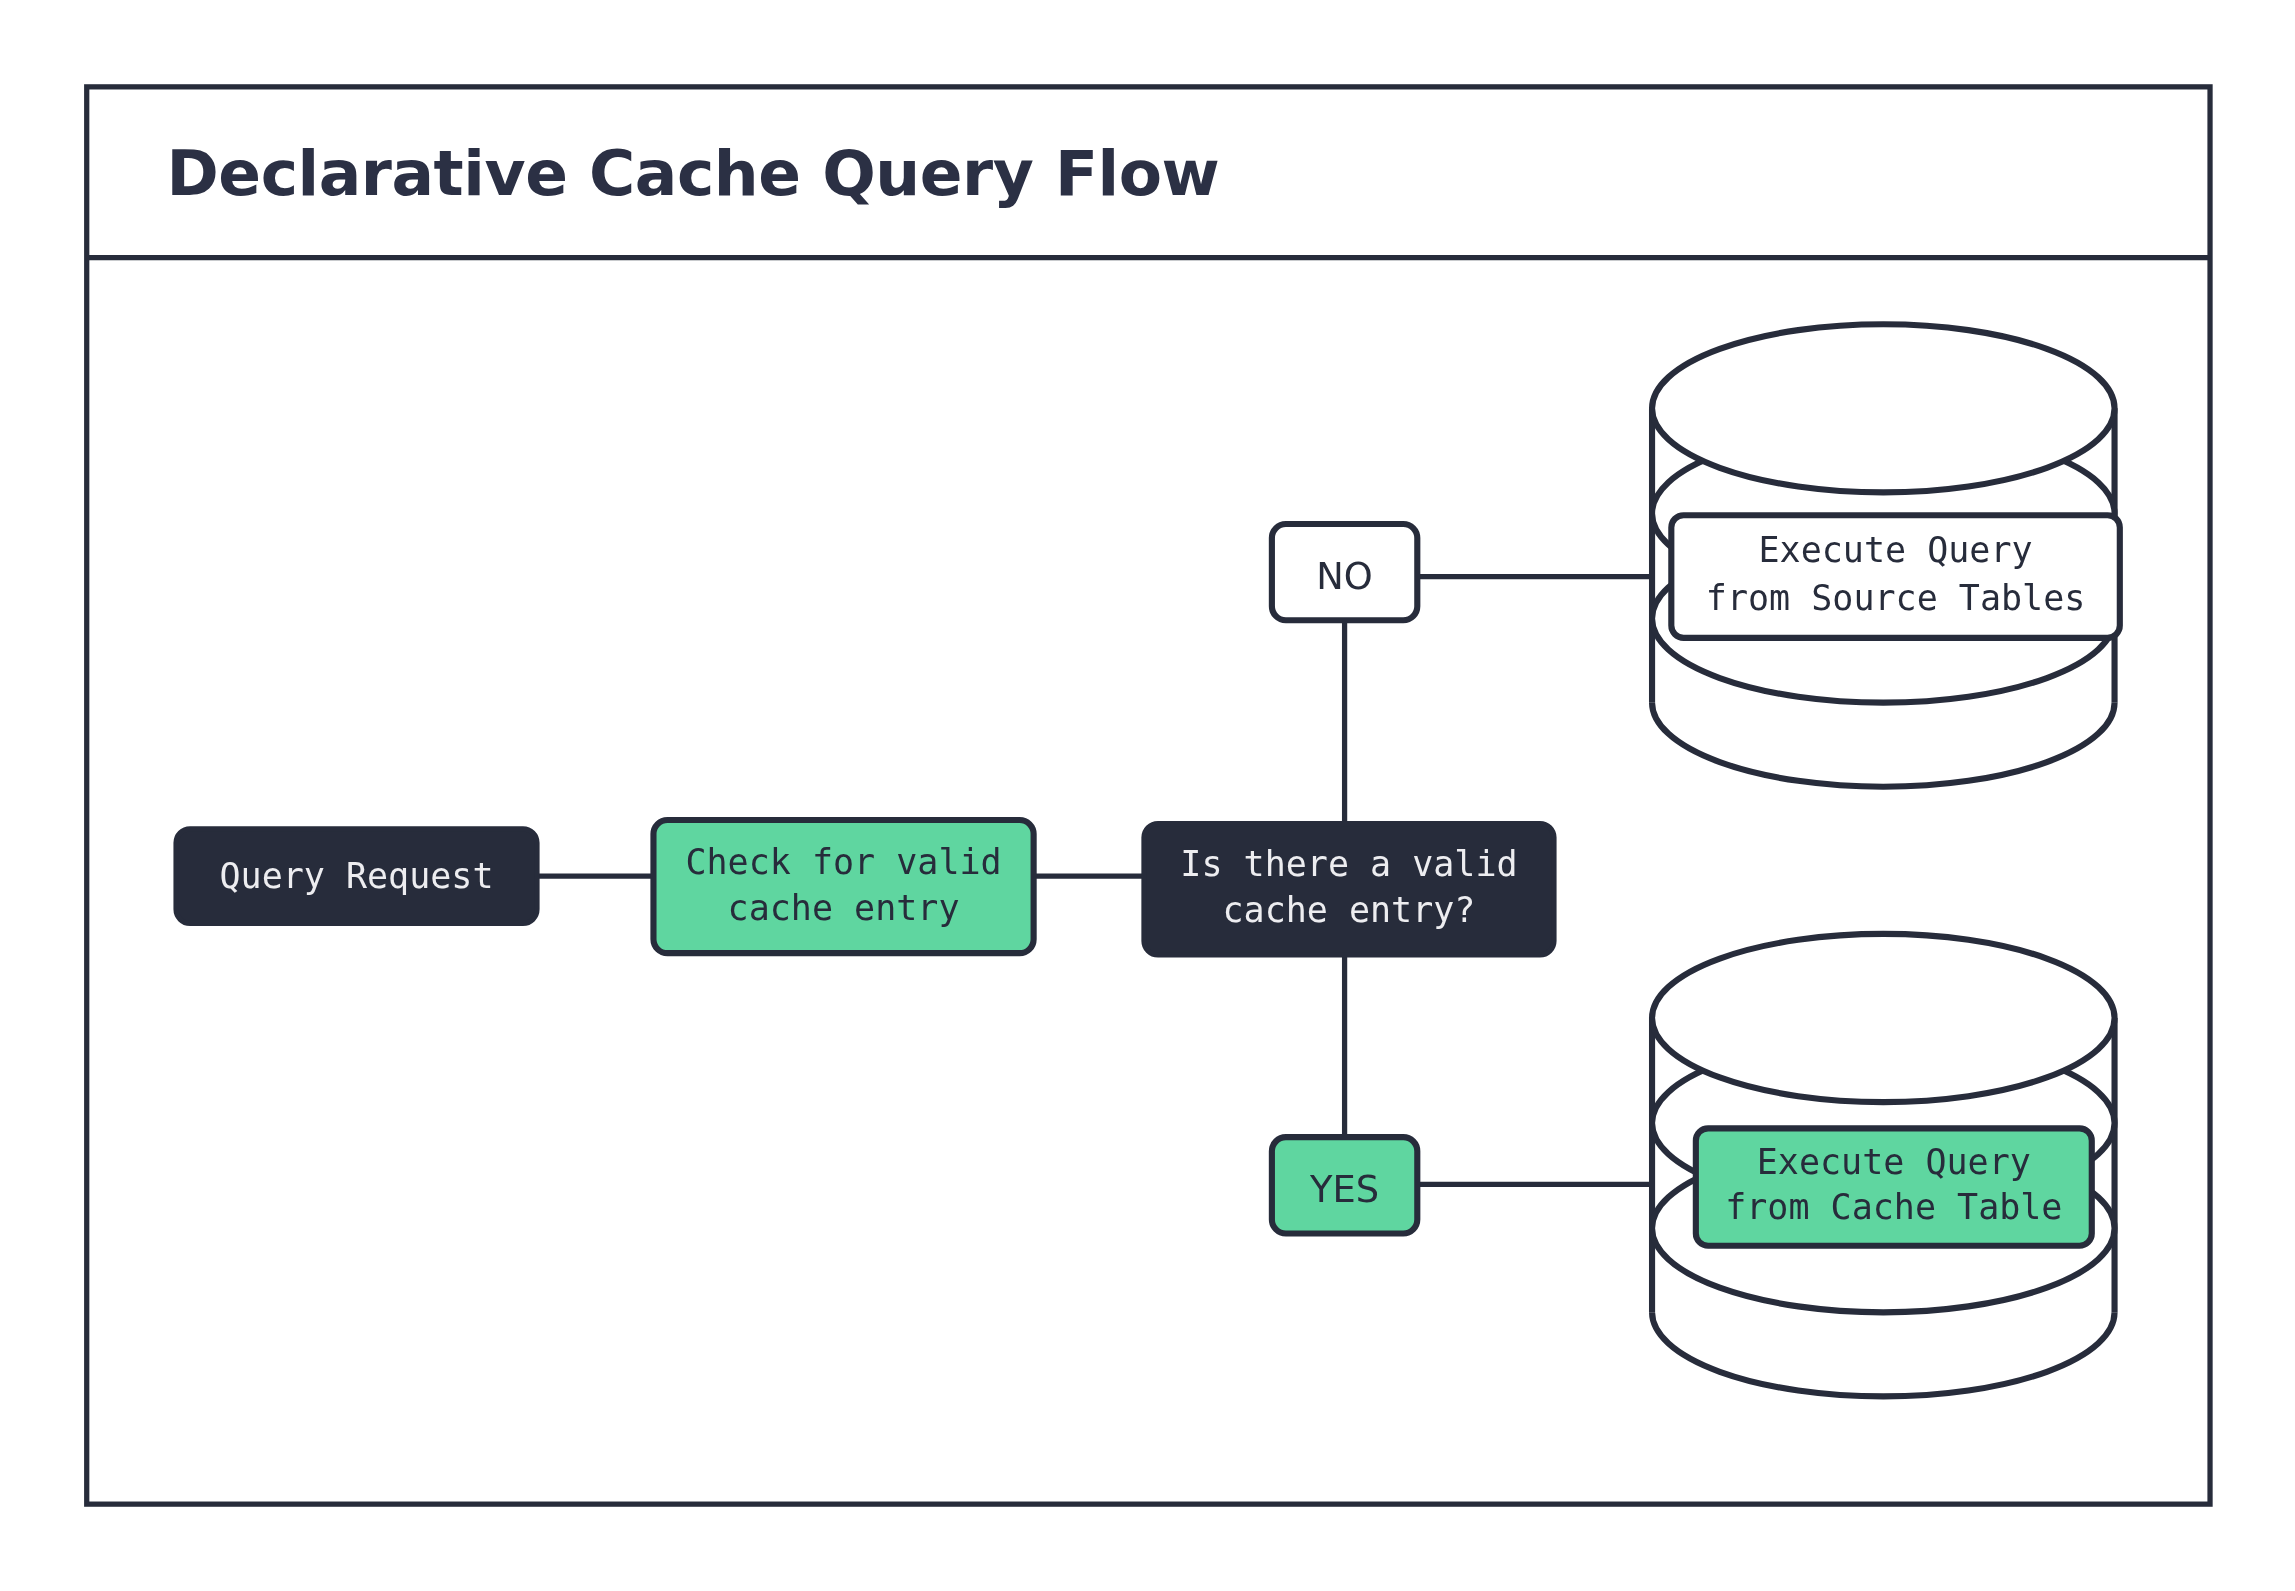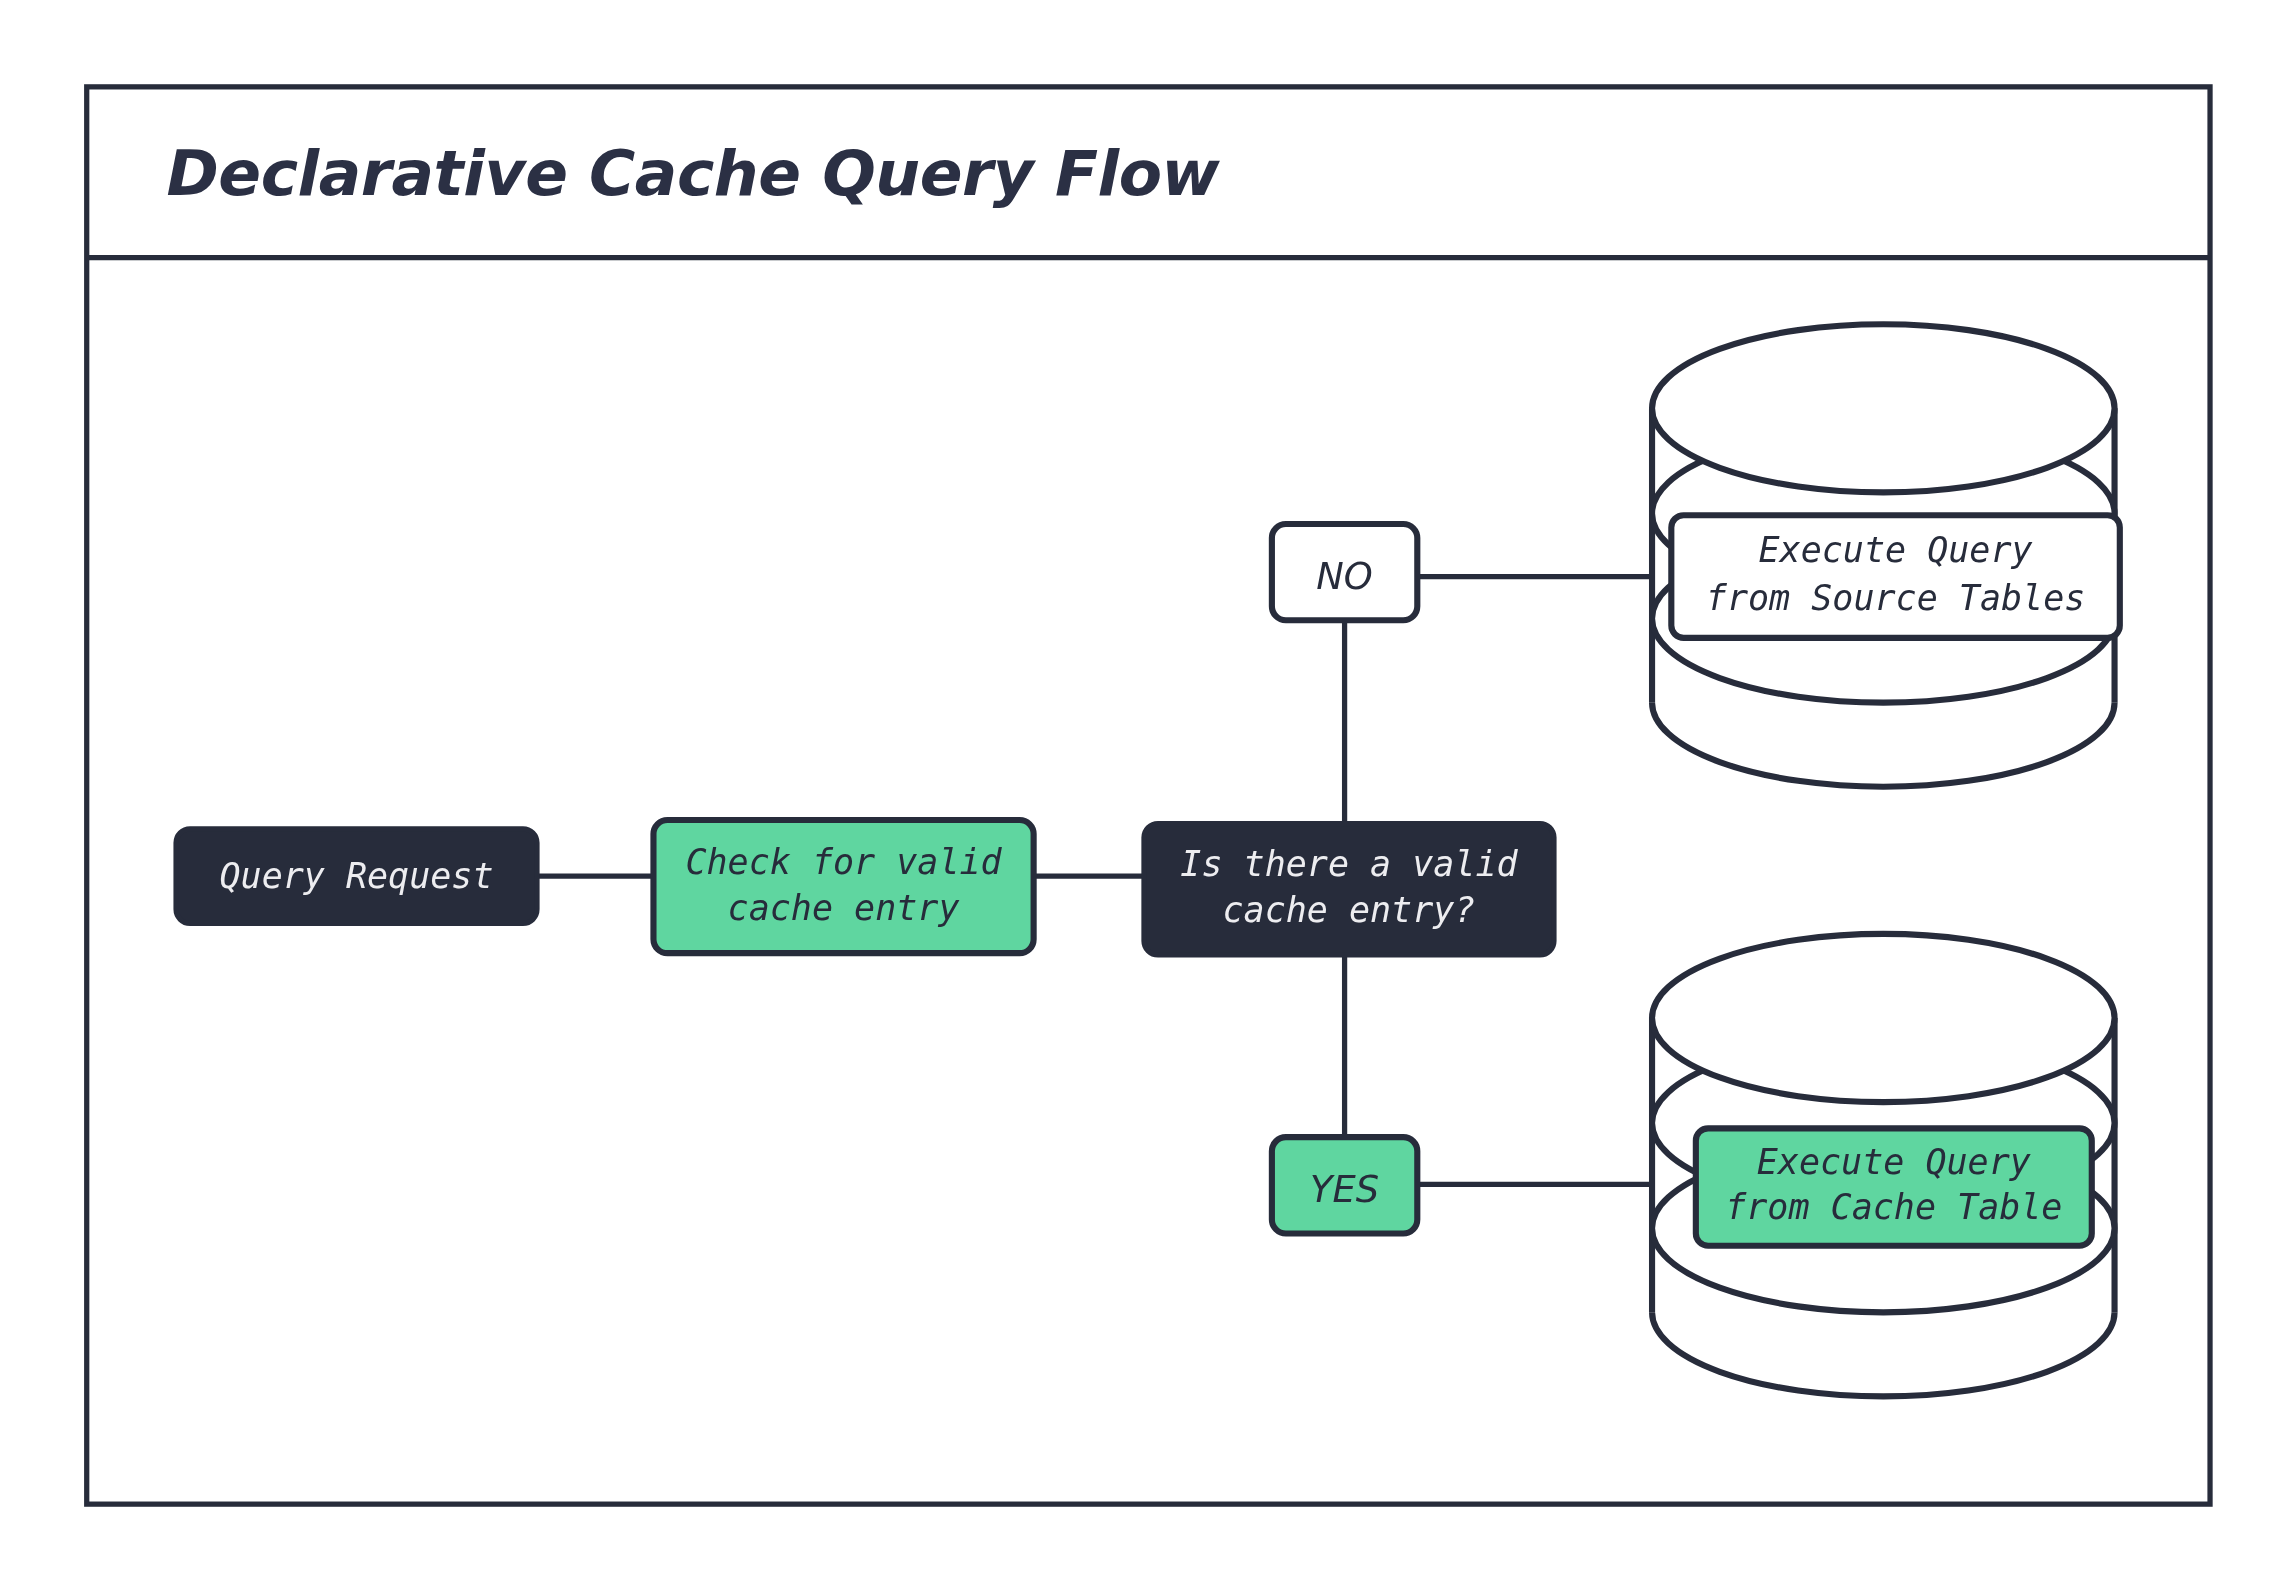--- a/index.html
+++ b/index.html
@@ -9,21 +9,20 @@
     width: 2295px;
     height: 1591px;
     overflow: hidden;
     font-family: "Liberation Sans", sans-serif;
   }
   #stage {
     position: relative;
     width: 2295px;
     height: 1156px;
     background: #ffffff;
-    font-style: italic;
   }
   svg#diagram {
     display: block;
     width: 2295px;
     height: 1591px;
   }
   .frame-rect {
     fill: #ffffff;
     stroke: #272C3B;
     stroke-width: 6;

